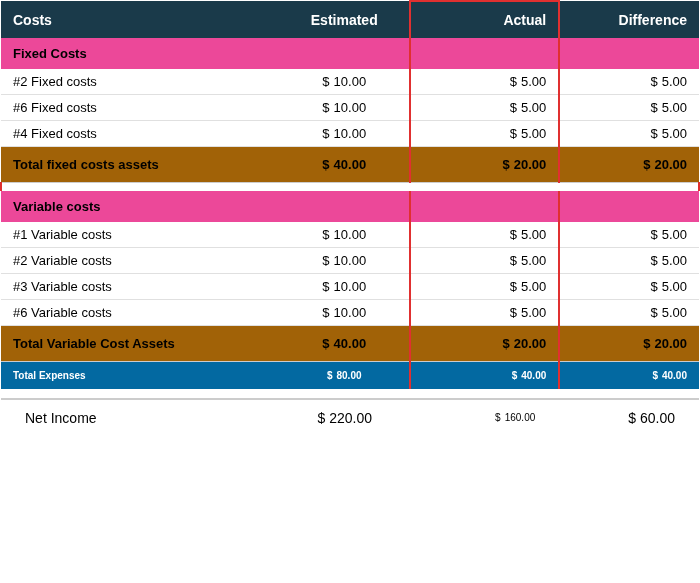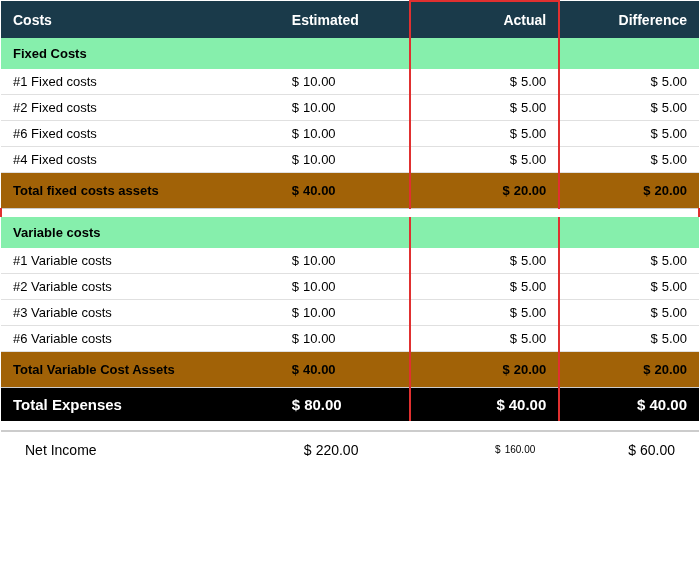--- a/index.html
+++ b/index.html
@@ -19,21 +19,21 @@
     .header-row td {
       background-color: #1a3a4a;
       color: #fff;
       font-weight: bold;
       padding: 10px 12px;
       font-size: 14px;
     }
 
     
     .section-header td {
-      background-color: #86efac;
+      background-color: #ec4899;
       font-weight: bold;
       padding: 8px 12px;
       font-size: 13px;
     }
 
     
     .data-row td {
       background-color: #fff;
       padding: 5px 12px;
       border-bottom: 1px solid #e0e0e0;
@@ -43,44 +43,44 @@
     .total-row td {
       background-color: #a16207;
       font-weight: bold;
       padding: 10px 12px;
       border-top: 1px solid #ccc;
       border-bottom: 1px solid #ccc;
     }
 
     
     .expenses-row td {
-      background-color: #000000;
+      background-color: #0369a1;
       color: #fff;
       font-weight: bold;
       padding: 8px 12px;
-      font-size: 15px;
+      font-size: 10px;
     }
 
     
     .net-income-row td {
       background-color: #fff;
       padding: 10px 24px;
       font-size: 14px;
       font-weight: normal;
     }
 
     
     .spacer-row td {
       background-color: #fff;
       padding: 4px 0;
     }
 
     
     .col-label { width: 280px; }
-    .col-estimated { width: 130px; text-align: left; }
+    .col-estimated { width: 130px; text-align: center; }
     .col-actual { width: 150px; text-align: right; margin-left: 25px; }
     .col-difference { width: 140px; text-align: right; }
 
     .currency-sign { padding-right: 4px; }
 
     
     .actual-col-highlight {
       border-left: 2px solid #e03030;
       border-right: 2px solid #e03030;
     }
@@ -110,32 +110,20 @@
   </tr>
 
   <tr class="section-header">
     <td class="col-label">Fixed Costs</td>
     <td class="col-estimated"></td>
     <td class="col-actual section-actual"></td>
     <td class="col-difference"></td>
   </tr>
 
   <tr class="data-row">
-    <td class="col-label">#1 Fixed costs</td>
-    <td class="col-estimated">
-      <span class="currency-sign">$</span><span>10.00</span>
-    </td>
-    <td class="col-actual actual-col-highlight">
-      <span class="currency-sign">$</span><span>5.00</span>
-    </td>
-    <td class="col-difference">
-      <span class="currency-sign">$</span><span>5.00</span>
-    </td>
-  </tr>
-  <tr class="data-row">
     <td class="col-label">#2 Fixed costs</td>
     <td class="col-estimated">
       <span class="currency-sign">$</span><span>10.00</span>
     </td>
     <td class="col-actual actual-col-highlight">
       <span class="currency-sign">$</span><span>5.00</span>
     </td>
     <td class="col-difference">
       <span class="currency-sign">$</span><span>5.00</span>
     </td>

